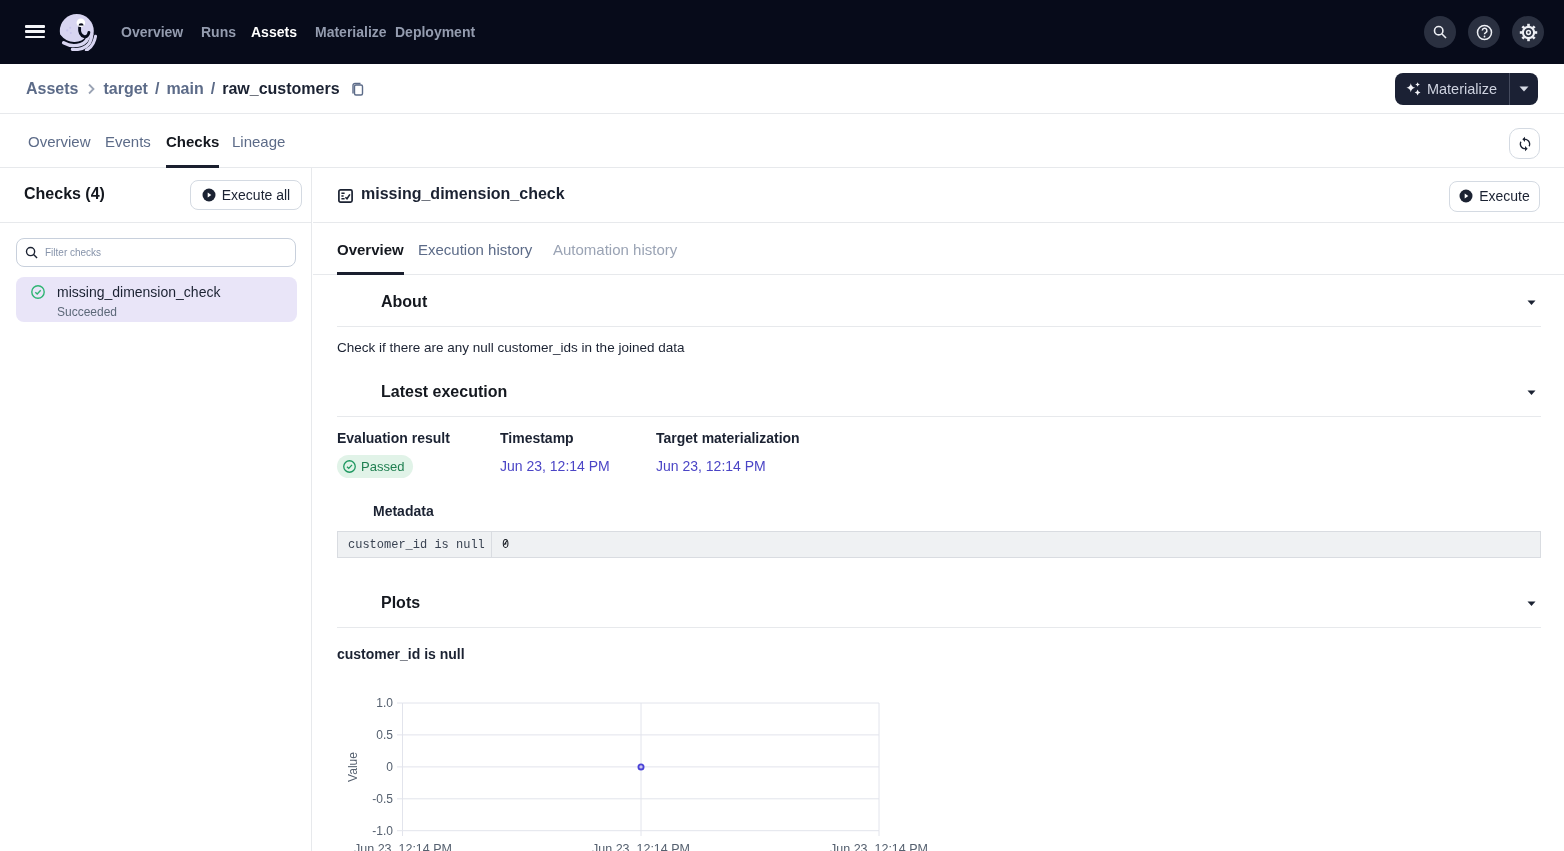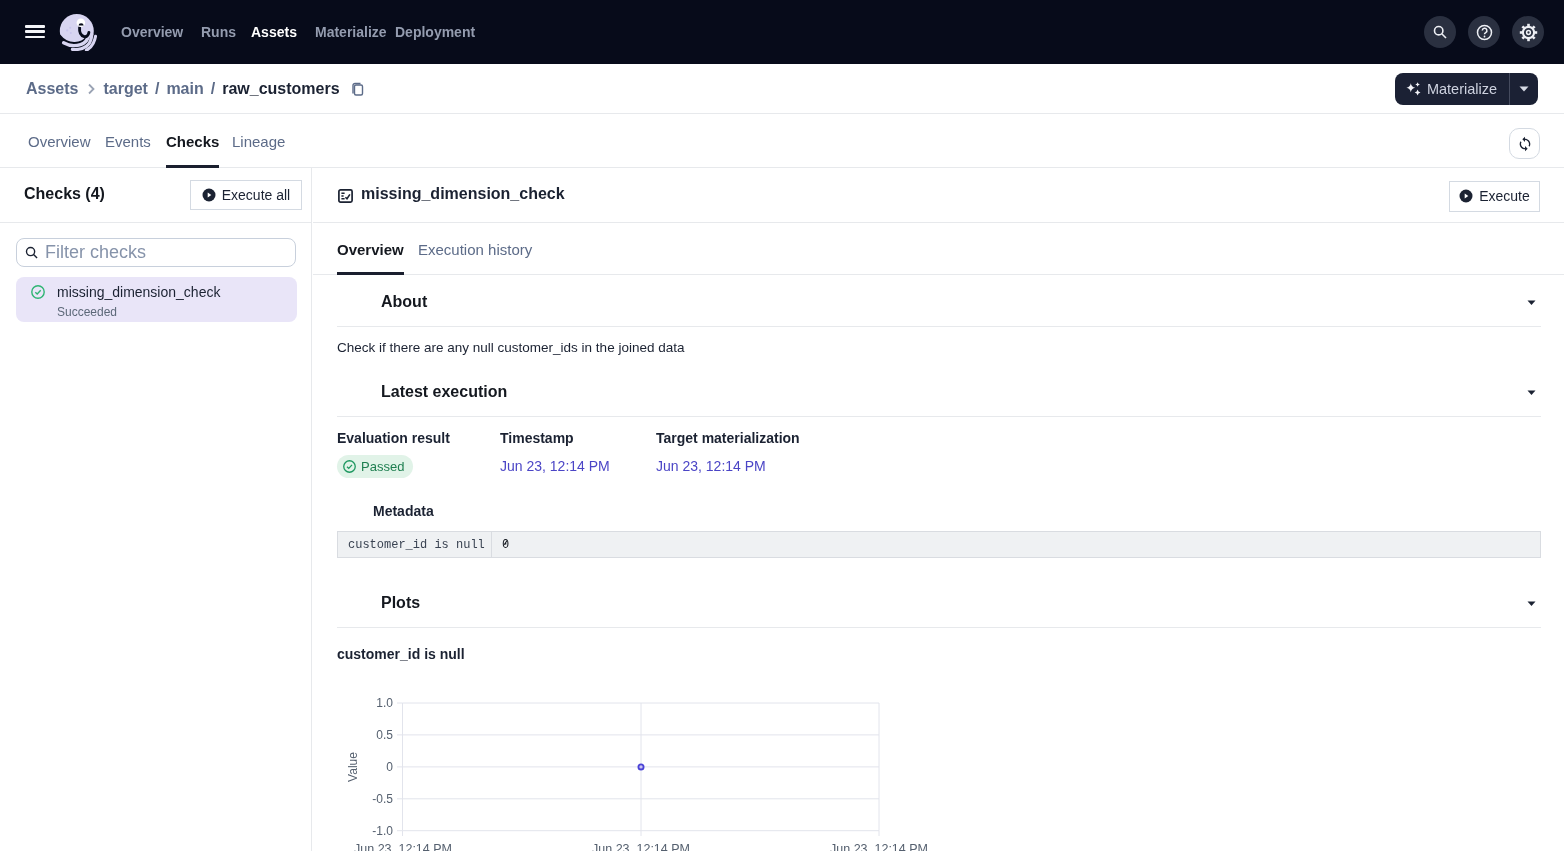--- a/index.html
+++ b/index.html
@@ -34,26 +34,26 @@
 .tab1 { position:absolute; top:0; height:54px; display:flex; align-items:center;
   font-size:15px; font-weight:400; color:#5C6B88; }
 .tab1.active { color:#14181F; font-weight:700; border-bottom:3px solid #1A1F2E; padding-top:3px; }
 #refreshbtn { position:absolute; right:24px; top:14px; width:31px; height:31px;
   border:1px solid #D4DAE2; border-radius:10px; display:flex; align-items:center; justify-content:center; }
 
 #leftpanel { position:absolute; left:0; top:168px; width:312px; height:683px;
   border-right:1px solid #E7E9EC; background:#fff; }
 #lefthead { position:absolute; left:0; top:0; width:312px; height:55px; border-bottom:1px solid #E7E9EC; }
 #lefthead h2 { position:absolute; left:24px; top:17px; font-size:16px; font-weight:700; color:#14181F; }
-.wbtn { border:1px solid #D4DAE2; background:#fff; border-radius:0; display:flex;
+.wbtn { border:1px solid #D4DAE2; background:#fff; border-radius:8px; display:flex;
   align-items:center; justify-content:center; font-size:14px; color:#1B2232; gap:6px; }
 #execall { position:absolute; right:10px; top:12px; width:112px; height:30px; }
 #filter { position:absolute; left:16px; top:70px; width:280px; height:29px;
   border:1px solid #C8D0DC; border-radius:8px; display:flex; align-items:center; padding:0 8px; gap:7px; }
-#filter span { color:#8693AA; font-size:18px; }
+#filter span { color:#8693AA; font-size:10px; }
 #checkitem { position:absolute; left:16px; top:109px; width:281px; height:45px;
   background:#E9E5F8; border-radius:8px; }
 #checkitem .nm { position:absolute; left:41px; top:7px; font-size:14px; color:#1B2232; }
 #checkitem .st { position:absolute; left:41px; top:28px; font-size:12px; color:#5C6878; }
 #mainpanel { position:absolute; left:313px; top:168px; width:1251px; height:683px; background:#fff; }
 #mainhead { position:absolute; left:0; top:0; width:1251px; height:55px; border-bottom:1px solid #E7E9EC; }
 #mainhead h1 { position:absolute; left:48px; top:17px; font-size:16px; font-weight:700; color:#1B2232; }
 #execbtn { position:absolute; right:24px; top:12.5px; width:91px; height:31px; }
 #tabs2 { position:absolute; left:0; top:55px; width:1251px; height:52px; border-bottom:1px solid #E7E9EC; }
 .tab2 { position:absolute; top:0; height:52px; display:flex; align-items:center;
@@ -220,20 +220,21 @@
       <svg width="14" height="14" viewBox="0 0 14 14">
           <circle cx="7" cy="7" r="6.5" fill="#1B2232"></circle>
           <path d="M5.7 4.5 L9.3 7 L5.7 9.5 Z" fill="#fff"></path>
         </svg>
       Execute
     </div>
   </div>
   <div id="tabs2">
     <div class="tab2 active" style="left:24px;">Overview</div>
     <div class="tab2" style="left:105px;">Execution history</div>
+    <div class="tab2 dim" style="left:240px;">Automation history</div>
   </div>
 
   <div class="sechead" style="top:107px; height:52px;">
     <h3 style="top:18px;">About</h3>
     <svg class="scaret" style="top:25px;" width="9" height="5.5" viewBox="0 0 9 5.5" fill="#1B2232">
         <path d="M0.5 0.5 H8.5 L4.5 5 Z"></path>
       </svg>
   </div>
   <div class="abs" style="left:24px; top:172px; font-size:13.5px; color:#1B2232;">Check if there are any null customer_ids in the joined data</div>
 

